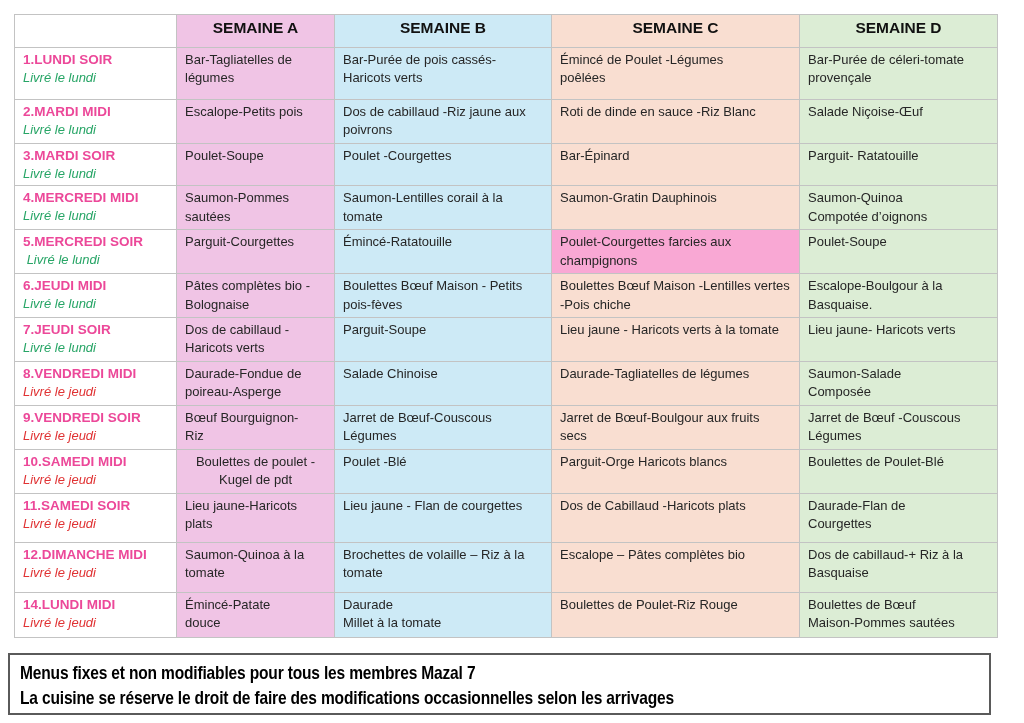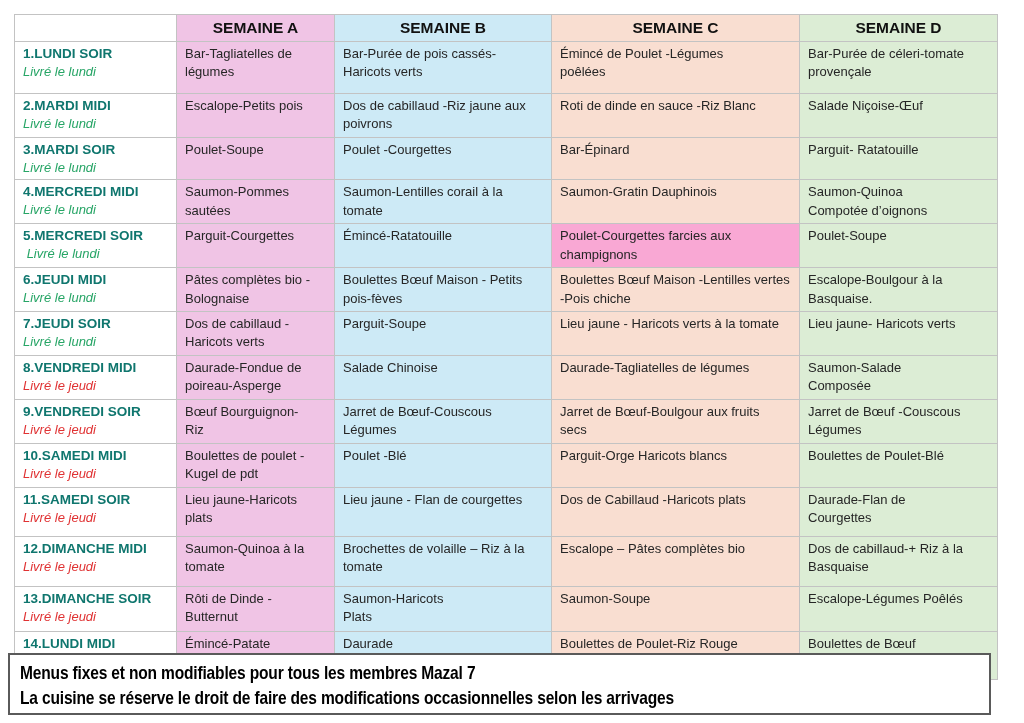--- a/index.html
+++ b/index.html
@@ -20,30 +20,30 @@
   table.menu th, table.menu td {
     border: 1px solid #c3c3c3;
     vertical-align: top;
   }
   table.menu th {
     font-size: 15.5px;
     font-weight: bold;
     color: #111111;
     text-align: center;
     padding: 4px 2px;
-    height: 27px;
+    height: 33px;
   }
   td.day-cell {
     background: #ffffff;
     padding: 2px 4px 2px 8px;
   }
   .day {
     font-size: 13.5px;
     font-weight: bold;
-    color: #0f766e;
+    color: #ec4899;
     line-height: 1.42;
     white-space: pre-wrap;
   }
   .delivery {
     font-size: 13px;
     font-style: italic;
     line-height: 1.4;
     white-space: pre-wrap;
   }
   td.menu-cell {
@@ -203,21 +203,21 @@
         <td class="menu-cell" style="background: rgb(205, 234, 246);">Jarret de Bœuf-Couscous Légumes</td>
         <td class="menu-cell" style="background: rgb(249, 222, 209);">Jarret de Bœuf-Boulgour aux fruits
 secs</td>
         <td class="menu-cell" style="background: rgb(220, 237, 213);">Jarret de Bœuf -Couscous Légumes</td>
       </tr>
       <tr>
         <td class="day-cell">
           <div class="day">10.SAMEDI MIDI</div>
           <div class="delivery" style="color: rgb(224, 50, 51);">Livré le jeudi</div>
         </td>
-        <td class="menu-cell" style="background: rgb(240, 196, 229);">Boulettes de poulet - Kugel de pdt</td>
+        <td class="menu-cell" style="background: rgb(240, 196, 229); text-align: center;">Boulettes de poulet - Kugel de pdt</td>
         <td class="menu-cell" style="background: rgb(205, 234, 246);">Poulet -Blé</td>
         <td class="menu-cell" style="background: rgb(249, 222, 209);">Parguit-Orge Haricots blancs</td>
         <td class="menu-cell" style="background: rgb(220, 237, 213);">Boulettes de Poulet-Blé</td>
       </tr>
       <tr>
         <td class="day-cell">
           <div class="day">11.SAMEDI SOIR</div>
           <div class="delivery" style="color: rgb(224, 50, 51);">Livré le jeudi</div>
         </td>
         <td class="menu-cell" style="background: rgb(240, 196, 229);">Lieu jaune-Haricots plats</td>
@@ -228,31 +228,20 @@
       </tr>
       <tr>
         <td class="day-cell">
           <div class="day">12.DIMANCHE MIDI</div>
           <div class="delivery" style="color: rgb(224, 50, 51);">Livré le jeudi</div>
         </td>
         <td class="menu-cell" style="background: rgb(240, 196, 229);">Saumon-Quinoa à la tomate</td>
         <td class="menu-cell" style="background: rgb(205, 234, 246);">Brochettes de volaille – Riz à la tomate</td>
         <td class="menu-cell" style="background: rgb(249, 222, 209);">Escalope – Pâtes complètes bio</td>
         <td class="menu-cell" style="background: rgb(220, 237, 213);">Dos de cabillaud-+ Riz à la Basquaise</td>
-      </tr>
-      <tr>
-        <td class="day-cell">
-          <div class="day">13.DIMANCHE SOIR</div>
-          <div class="delivery" style="color: rgb(224, 50, 51);">Livré le jeudi</div>
-        </td>
-        <td class="menu-cell" style="background: rgb(240, 196, 229);">Rôti de Dinde - Butternut</td>
-        <td class="menu-cell" style="background: rgb(205, 234, 246);">Saumon-Haricots
-Plats</td>
-        <td class="menu-cell" style="background: rgb(249, 222, 209);">Saumon-Soupe</td>
-        <td class="menu-cell" style="background: rgb(220, 237, 213);">Escalope-Légumes Poêlés</td>
       </tr>
       <tr>
         <td class="day-cell">
           <div class="day">14.LUNDI MIDI</div>
           <div class="delivery" style="color: rgb(224, 50, 51);">Livré le jeudi</div>
         </td>
         <td class="menu-cell" style="background: rgb(240, 196, 229);">Émincé-Patate
 douce</td>
         <td class="menu-cell" style="background: rgb(205, 234, 246);">Daurade
 Millet à la tomate</td>

